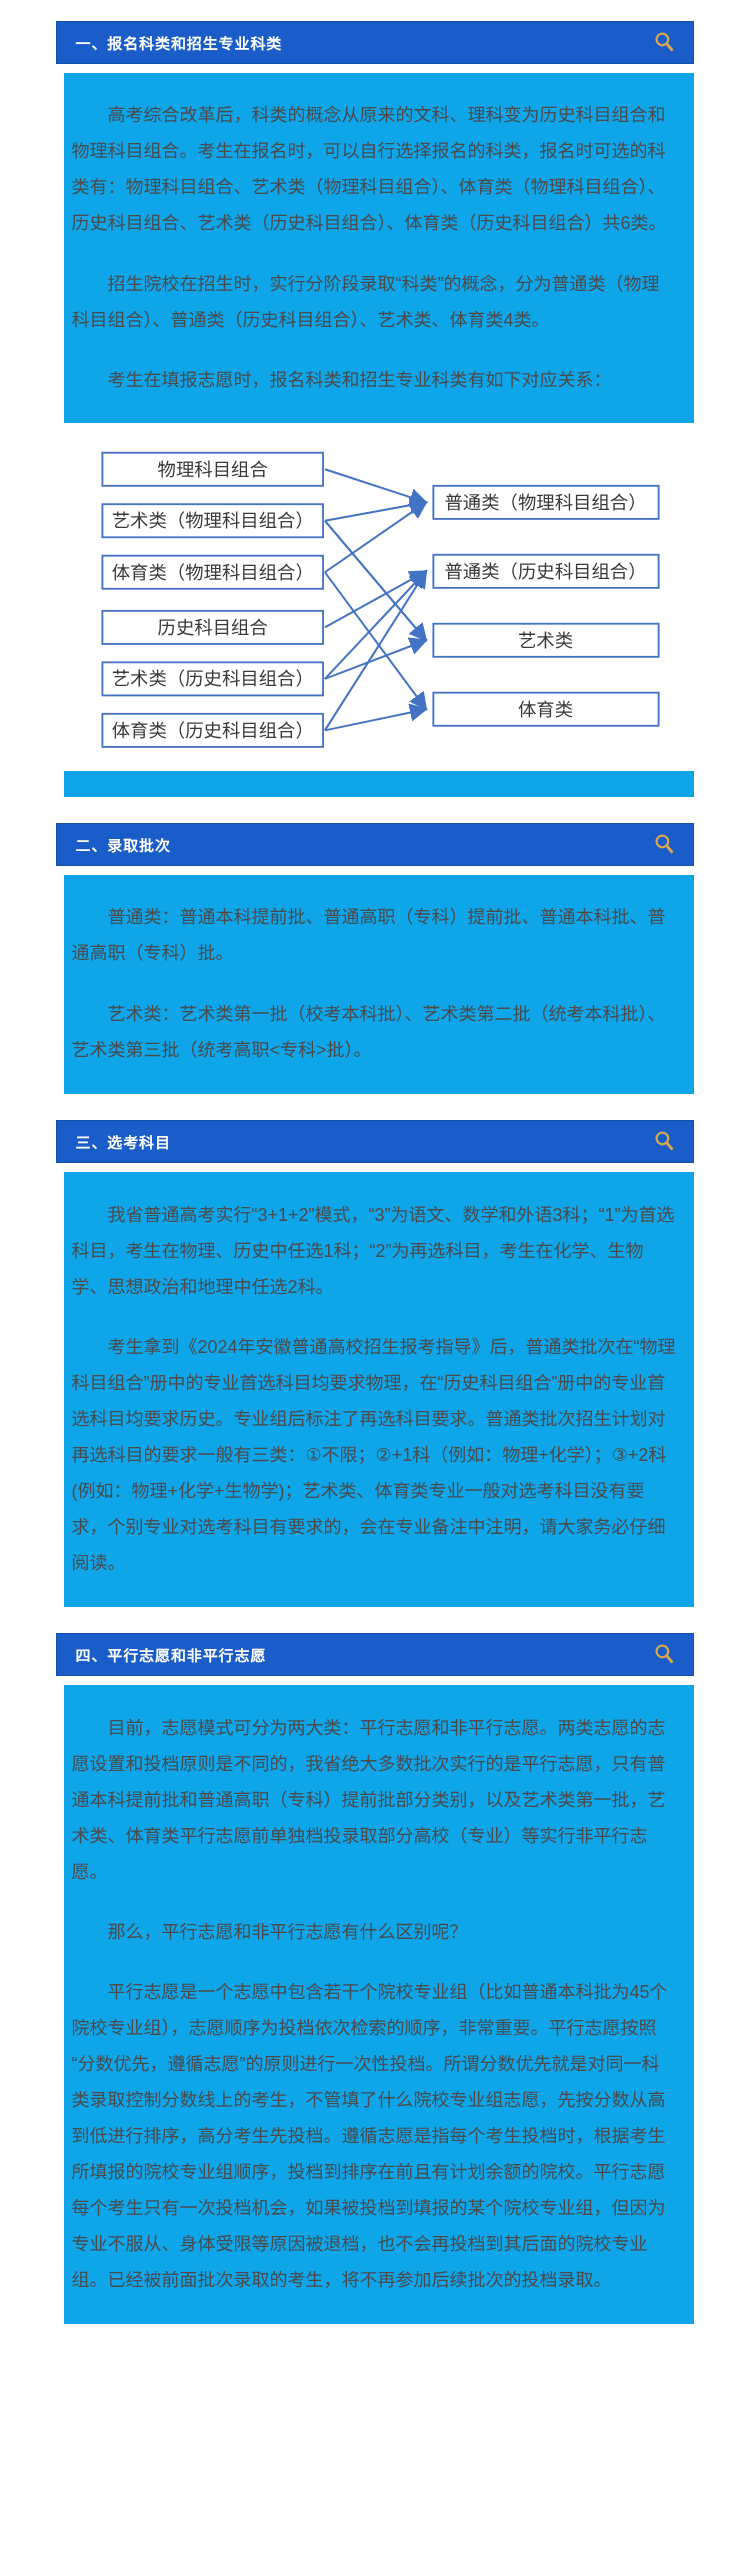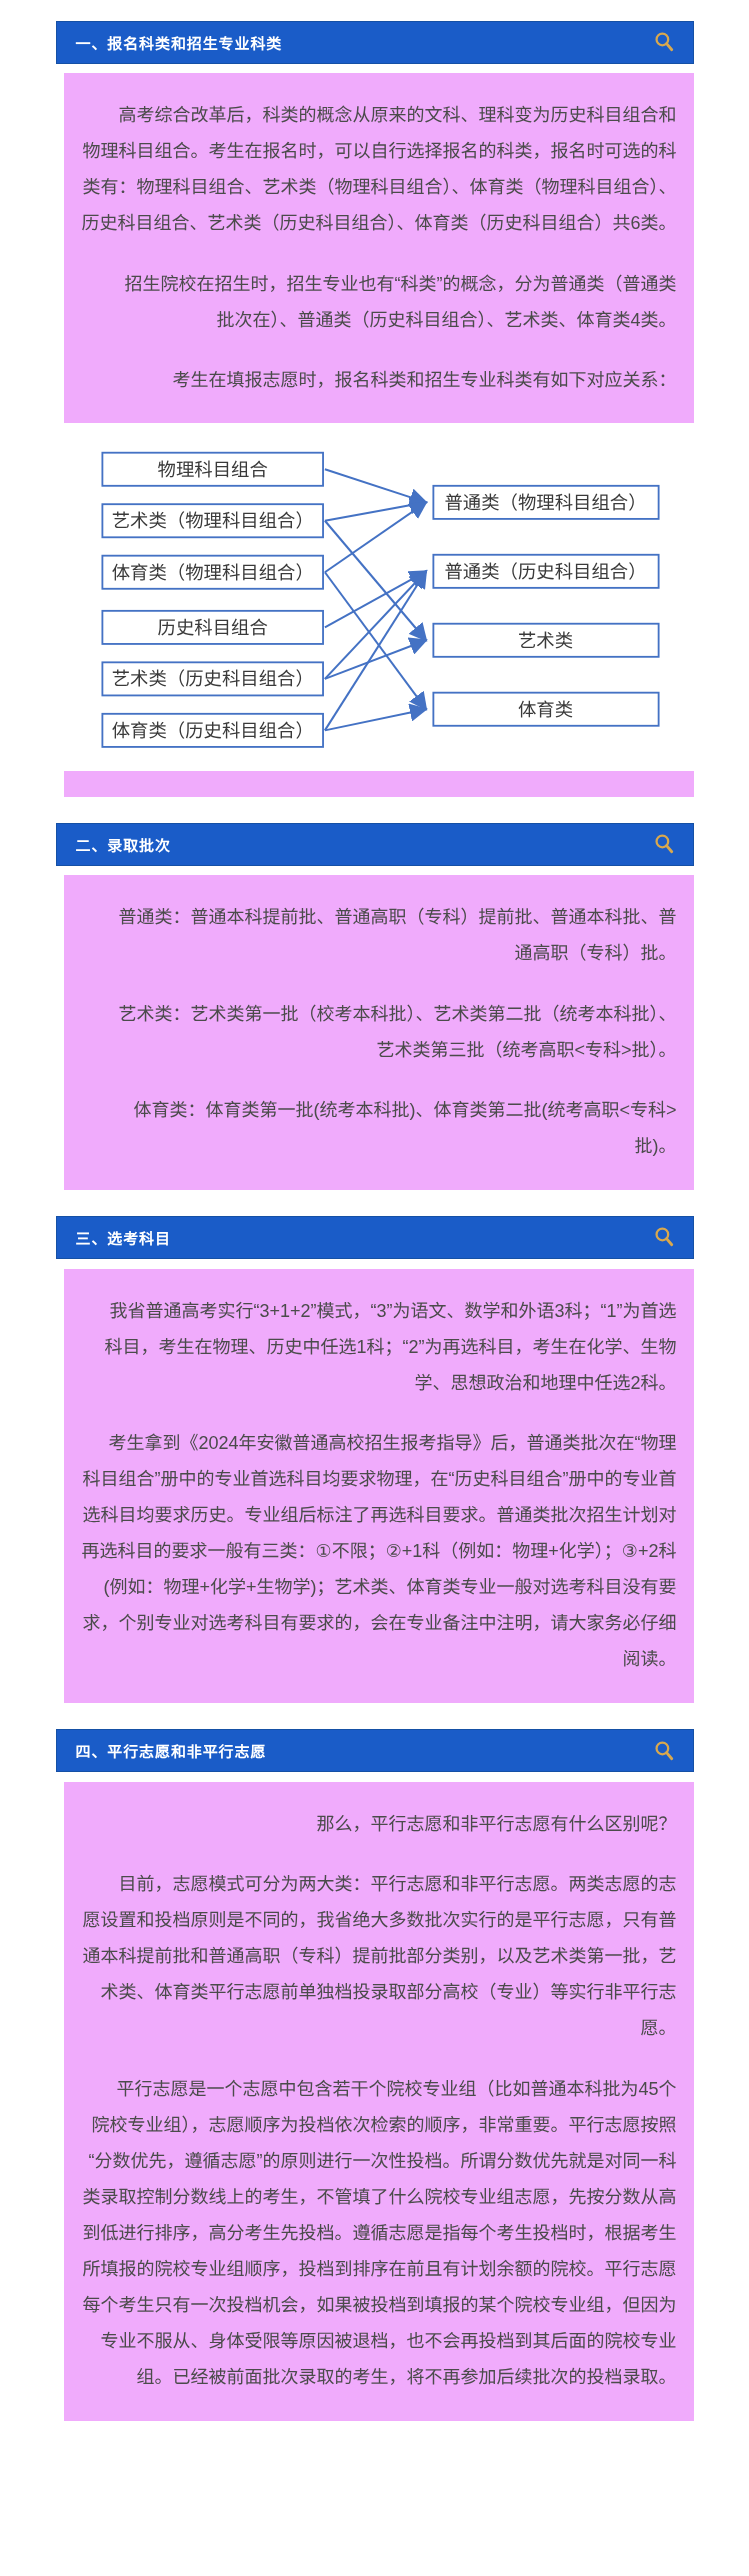--- a/index.html
+++ b/index.html
@@ -7,23 +7,22 @@
   .page{width:638px;margin:0 auto;padding:20.6px 0 47px;}
   .sec{margin-bottom:26px;}
   .sec-header{
     background:#1a5cc8;border:0.9px solid #1550a5;height:43px;
     display:flex;align-items:center;justify-content:space-between;
     padding:0 17px 0 19px;box-sizing:border-box;
   }
   .sec-title{color:#ffffff;font-weight:bold;font-size:15px;letter-spacing:0.9px;}
   .mag{width:22.5px;height:22.5px;flex:0 0 auto;cursor:pointer;}
   .panel{
-    background:#f0abfc;margin:9.4px 0 0 8.4px;
+    background:#0ea5e9;margin:9.4px 0 0 8.4px;
     padding:24.4px 17px 26px 7.5px;
-    text-align:right;
   }
   .panel p{
     font-size:18px;color:#4b4b4b;line-height:2.0;
     text-indent:2em;margin:0 0 24.4px;
   }
   .panel p:last-child{margin-bottom:0;}
   .diagram-wrap{
     background:#ffffff;margin:19px -17px 0 -7.5px;
     padding:15px 20.6px 9.4px;
   }
@@ -44,21 +43,21 @@
   <section class="sec">
     <div class="sec-header">
       <span class="sec-title">一、报名科类和招生专业科类</span>
       <svg class="mag" viewBox="0 0 24 24">
         <circle cx="10" cy="9" r="6.2" fill="none" stroke="#d9a84e" stroke-width="2.4"></circle>
         <line x1="14.5" y1="13.5" x2="20" y2="20" stroke="#d9a84e" stroke-width="3" stroke-linecap="round"></line>
       </svg>
     </div>
     <div class="panel">
       <p>高考综合改革后，科类的概念从原来的文科、理科变为历史科目组合和物理科目组合。考生在报名时，可以自行选择报名的科类，报名时可选的科类有：物理科目组合、艺术类（物理科目组合）、体育类（物理科目组合）、历史科目组合、艺术类（历史科目组合）、体育类（历史科目组合）共6类。</p>
-      <p>招生院校在招生时，招生专业也有“科类”的概念，分为普通类（普通类批次在）、普通类（历史科目组合）、艺术类、体育类4类。</p>
+      <p>招生院校在招生时，实行分阶段录取“科类”的概念，分为普通类（物理科目组合）、普通类（历史科目组合）、艺术类、体育类4类。</p>
       <p>考生在填报志愿时，报名科类和招生专业科类有如下对应关系：</p>
       <div class="diagram-wrap">
         <svg class="diagram-svg" viewBox="0 0 640 352">
           <defs>
             <marker id="arrowhead" markerWidth="10" markerHeight="9" refX="8" refY="4.5" orient="auto">
               <path d="M0,0 L9,4.5 L0,9 z" fill="#4472c4"></path>
             </marker>
           </defs>
           <g id="arrows">
               <line x1="262" y1="34" x2="372" y2="70" marker-end="url(#arrowhead)"></line>
@@ -103,21 +102,20 @@
     <div class="sec-header">
       <span class="sec-title">二、录取批次</span>
       <svg class="mag" viewBox="0 0 24 24">
         <circle cx="10" cy="9" r="6.2" fill="none" stroke="#d9a84e" stroke-width="2.4"></circle>
         <line x1="14.5" y1="13.5" x2="20" y2="20" stroke="#d9a84e" stroke-width="3" stroke-linecap="round"></line>
       </svg>
     </div>
     <div class="panel">
       <p>普通类：普通本科提前批、普通高职（专科）提前批、普通本科批、普通高职（专科）批。</p>
       <p>艺术类：艺术类第一批（校考本科批）、艺术类第二批（统考本科批）、艺术类第三批（统考高职&lt;专科&gt;批）。</p>
-      <p>体育类：体育类第一批(统考本科批)、体育类第二批(统考高职&lt;专科&gt;批)。</p>
     </div>
   </section>
 
   <section class="sec">
     <div class="sec-header">
       <span class="sec-title">三、选考科目</span>
       <svg class="mag" viewBox="0 0 24 24">
         <circle cx="10" cy="9" r="6.2" fill="none" stroke="#d9a84e" stroke-width="2.4"></circle>
         <line x1="14.5" y1="13.5" x2="20" y2="20" stroke="#d9a84e" stroke-width="3" stroke-linecap="round"></line>
       </svg>
@@ -130,21 +128,21 @@
 
   <section class="sec">
     <div class="sec-header">
       <span class="sec-title">四、平行志愿和非平行志愿</span>
       <svg class="mag" viewBox="0 0 24 24">
         <circle cx="10" cy="9" r="6.2" fill="none" stroke="#d9a84e" stroke-width="2.4"></circle>
         <line x1="14.5" y1="13.5" x2="20" y2="20" stroke="#d9a84e" stroke-width="3" stroke-linecap="round"></line>
       </svg>
     </div>
     <div class="panel">
+      <p>目前，志愿模式可分为两大类：平行志愿和非平行志愿。两类志愿的志愿设置和投档原则是不同的，我省绝大多数批次实行的是平行志愿，只有普通本科提前批和普通高职（专科）提前批部分类别，以及艺术类第一批，艺术类、体育类平行志愿前单独档投录取部分高校（专业）等实行非平行志愿。</p>
       <p>那么，平行志愿和非平行志愿有什么区别呢？</p>
-      <p>目前，志愿模式可分为两大类：平行志愿和非平行志愿。两类志愿的志愿设置和投档原则是不同的，我省绝大多数批次实行的是平行志愿，只有普通本科提前批和普通高职（专科）提前批部分类别，以及艺术类第一批，艺术类、体育类平行志愿前单独档投录取部分高校（专业）等实行非平行志愿。</p>
       <p>平行志愿是一个志愿中包含若干个院校专业组（比如普通本科批为45个院校专业组），志愿顺序为投档依次检索的顺序，非常重要。平行志愿按照“分数优先，遵循志愿”的原则进行一次性投档。所谓分数优先就是对同一科类录取控制分数线上的考生，不管填了什么院校专业组志愿，先按分数从高到低进行排序，高分考生先投档。遵循志愿是指每个考生投档时，根据考生所填报的院校专业组顺序，投档到排序在前且有计划余额的院校。平行志愿每个考生只有一次投档机会，如果被投档到填报的某个院校专业组，但因为专业不服从、身体受限等原因被退档，也不会再投档到其后面的院校专业组。已经被前面批次录取的考生，将不再参加后续批次的投档录取。</p>
 
     </div>
   </section>
 
 </div>
 
 
 </body></html>

